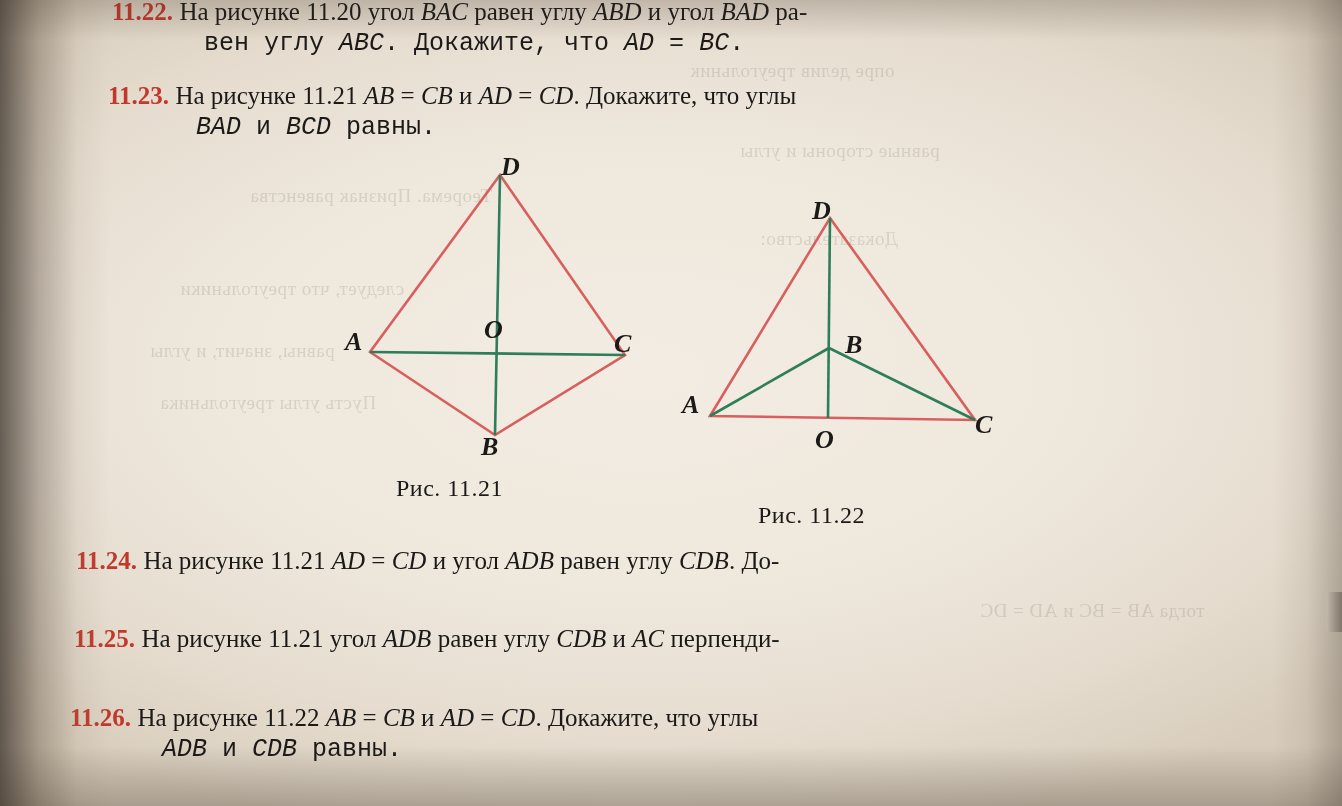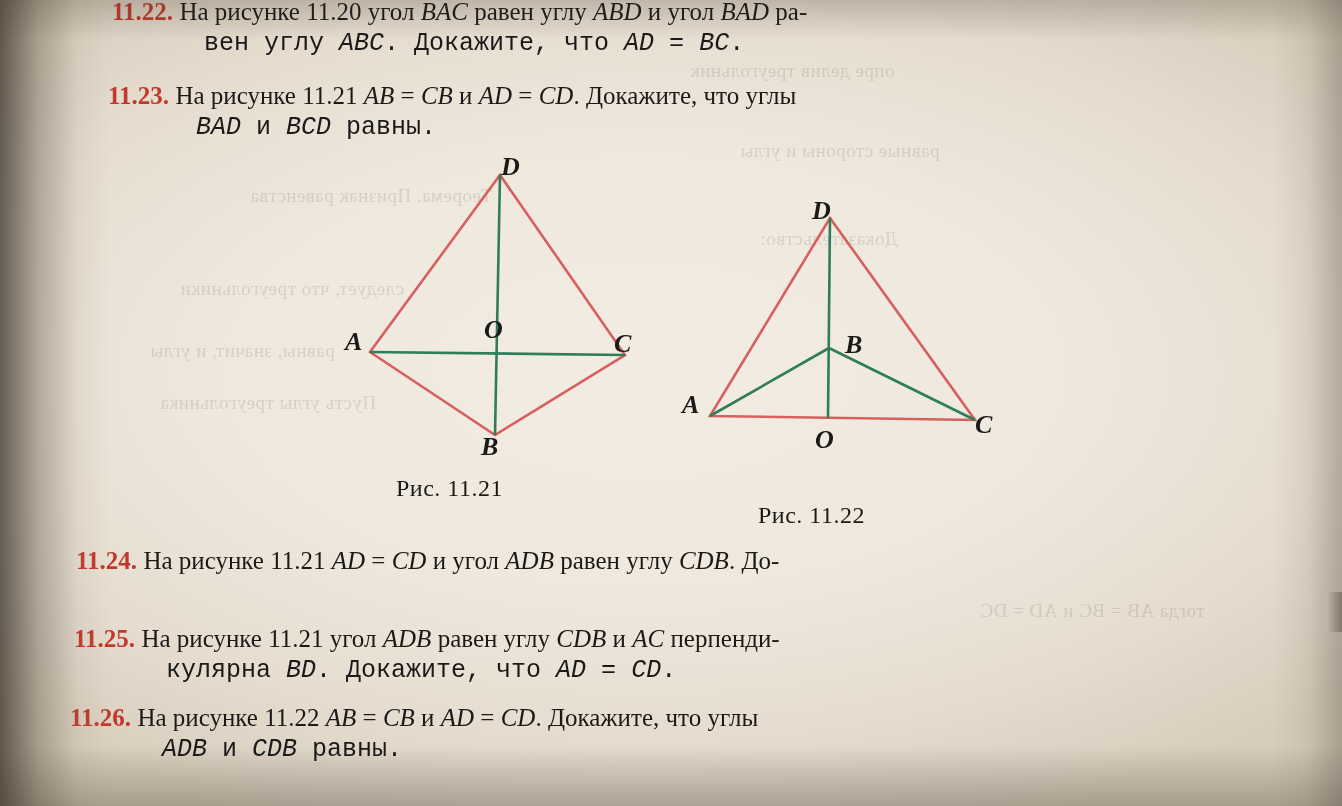--- a/index.html
+++ b/index.html
@@ -168,21 +168,20 @@
     <div class="fig-caption" style="left:758px; top:478px;margin-top:24px;">Рис. 11.22</div>
 
     <div class="task" style="left:76px; top:545px; width:1220px;">
       <span class="num">11.24.</span>
       <span>На рисунке 11.21 <i>AD</i> = <i>CD</i> и угол <i>ADB</i> равен углу <i>CDB</i>. До-</span>
     </div>
 
     <div class="task" style="left:74px; top:623px; width:1230px;">
       <span class="num">11.25.</span>
       <span>На рисунке 11.21 угол <i>ADB</i> равен углу <i>CDB</i> и <i>AC</i> перпенди-</span>
-      <span class="ln2" style="margin-left:92px;">кулярна <i>BD</i>. Докажите, что <i>AD</i> = <i>CD</i>.</span>
     </div>
 
     <div class="task" style="left:70px; top:702px; width:1240px;">
       <span class="num">11.26.</span>
       <span>На рисунке 11.22 <i>AB</i> = <i>CB</i> и <i>AD</i> = <i>CD</i>. Докажите, что углы</span>
       <span class="ln2" style="margin-left:92px;"><i>ADB</i> и <i>CDB</i> равны.</span>
     </div>
 
   </div>
 

